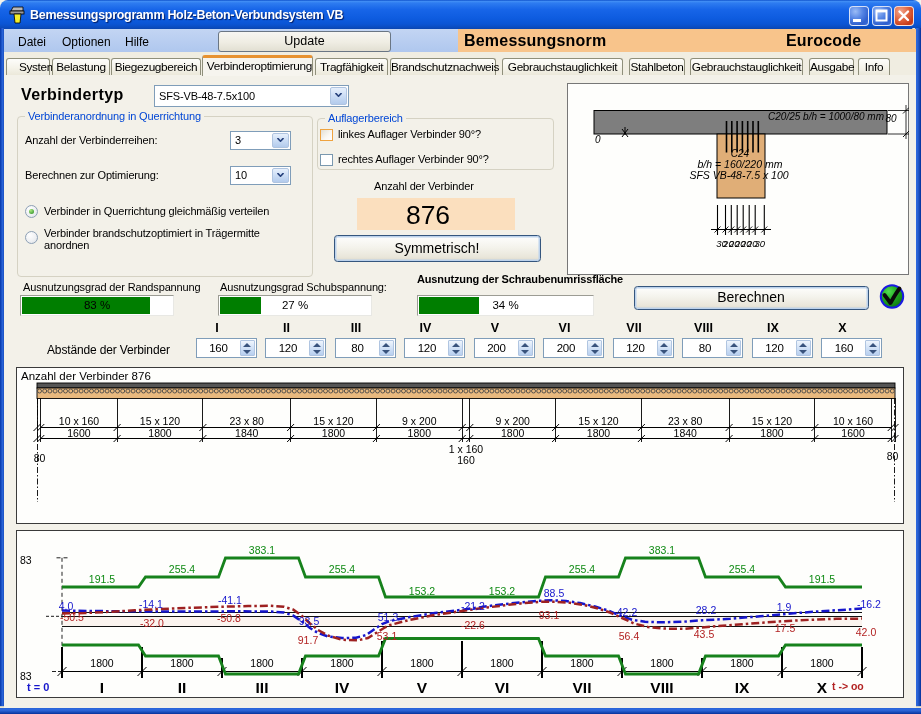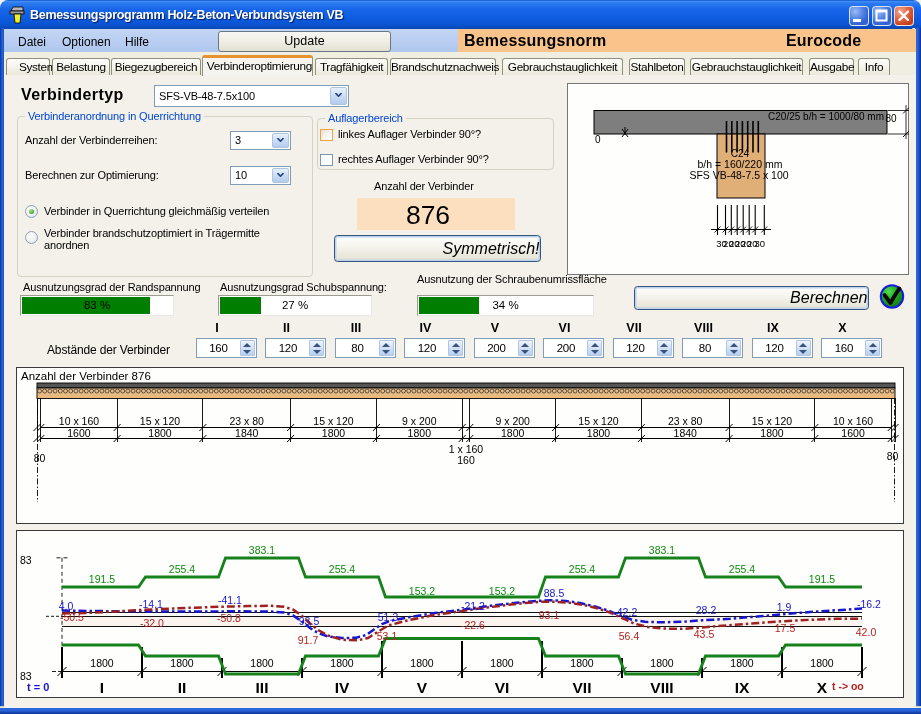--- a/index.html
+++ b/index.html
@@ -39,21 +39,21 @@
 .field{position:absolute;background:#fff;border:1px solid #7F9DB9;box-sizing:border-box;font-size:11px;letter-spacing:-0.15px;}
 .combobtn{position:absolute;right:1px;top:1px;bottom:1px;width:17px;border-radius:2px;
  background:linear-gradient(180deg,#E7F0FC,#CBDDF5 50%,#B3CBEC);border:1px solid #AFC4E0;box-sizing:border-box;}
 .chev{position:absolute;left:3.5px;top:5px;width:7px;height:4px;}
 .spinbtn{position:absolute;right:1px;width:15px;height:8.6px;border-radius:1px;
  background:linear-gradient(180deg,#EFF5FD,#CFE0F6 55%,#B8CFEF);border:1px solid #B0C5E1;box-sizing:border-box;}
 .tri-up{width:0;height:0;border-left:4px solid transparent;border-right:4px solid transparent;border-bottom:4.5px solid #39537D;position:absolute;left:2.5px;}
 .tri-dn{width:0;height:0;border-left:4px solid transparent;border-right:4px solid transparent;border-top:4.5px solid #39537D;position:absolute;left:2.5px;}
 .xpbtn{position:absolute;box-sizing:border-box;border:1px solid #35567E;border-radius:3.5px;
  background:linear-gradient(180deg,#FEFEFD,#F4F3EC 45%,#E9E6DA 85%,#DDD9C9);
- box-shadow:inset 0 0 0 1.5px #BCD2EC;font-size:16px;text-align:right;font-style:italic;}
+ box-shadow:inset 0 0 0 1.5px #BCD2EC;font-size:14px;text-align:center;}
 .radio{position:absolute;width:13px;height:13px;border-radius:50%;border:1px solid #8DA0B5;box-sizing:border-box;
  background:radial-gradient(circle at 35% 30%,#FEFEFE,#EDEFF2 60%,#D8DDE4);}
 .radiodot{position:absolute;left:3px;top:3px;width:5px;height:5px;border-radius:50%;
  background:radial-gradient(circle at 35% 30%,#A8E77F,#4AA53C 70%,#2E8225);}
 .checkbox{position:absolute;width:12.5px;height:12.5px;border:1px solid #7A98AF;background:#fff;box-sizing:border-box;}
 .pbar{position:absolute;height:21px;border:1px solid #9C9C94;border-right-color:#E8E8E4;border-bottom-color:#E8E8E4;background:#fff;box-sizing:border-box;}
 .pfill{position:absolute;left:1px;top:1px;bottom:1px;background:#007E00;}
 .ptext{position:absolute;width:100%;text-align:center;top:3px;font-size:11.5px;color:#000;}
 .panel{position:absolute;background:#FEFEFC;border:1px solid #3A3A3A;box-sizing:border-box;}
 .rom{position:absolute;font-size:12.5px;font-weight:bold;text-align:center;width:44px;}
@@ -158,21 +158,21 @@
   <div class="checkbox" style="left:320px;top:128.5px;border:1.5px solid #EFA33F;background:linear-gradient(135deg,#E3DFD4,#FAF8F3 60%,#FFFFFF);"></div>
   <div class="lbl" style="left:338px;top:128px;">linkes Auflager Verbinder 90°?</div>
   <div class="checkbox" style="left:320px;top:153.5px;"></div>
   <div class="lbl" style="left:338px;top:153px;">rechtes Auflager Verbinder 90°?</div>
   <div class="lbl" style="left:374px;top:180px;">Anzahl der Verbinder</div>
   <div class="abs" style="left:357px;top:197.5px;width:158px;height:32px;background:#FBDFBE;"></div>
   <div class="lbl" style="left:349px;top:200px;width:158px;text-align:center;font-size:26.5px;">876</div>
   <div class="xpbtn" style="left:333.5px;top:234.5px;width:207px;height:27px;line-height:25px;">Symmetrisch!</div>
 
   <div class="panel" style="left:567px;top:83px;width:342px;height:192px;border:1px solid #777;"></div>
-  <div class="abs" style="left:567px;top:83px;width:342px;height:157px;">
+  <div class="abs" style="left:567px;top:83px;width:342px;height:157px;font-style:italic;">
    <svg width="342" height="192" viewBox="0 0 342 192">
 
     <rect x="27" y="27.5" width="293" height="23.5" fill="#7E7E7E" stroke="#000" stroke-width="1"></rect>
     <text x="317" y="36.5" font-size="10" text-anchor="end" fill="#000">C20/25 b/h = 1000/80 mm</text>
 
     <line x1="321" y1="27.5" x2="344" y2="27.5" stroke="#000" stroke-width="0.8"></line>
     <line x1="321" y1="51" x2="344" y2="51" stroke="#000" stroke-width="0.8"></line>
     <line x1="339" y1="22" x2="339" y2="56" stroke="#000" stroke-width="0.8"></line>
     <line x1="336" y1="30.5" x2="342" y2="24.5" stroke="#000" stroke-width="0.9"></line>
     <line x1="336" y1="54" x2="342" y2="48" stroke="#000" stroke-width="0.9"></line>
@@ -224,21 +224,21 @@
       <text x="173.2" y="164">20</text>
           <text x="179.2" y="164">20</text>
           <text x="185.2" y="164">20</text>
       <text x="192.8" y="164">30</text>
     </g>
    </svg>
   </div>
 
   <div class="lbl" style="left:23px;top:281px;">Ausnutzungsgrad der Randspannung</div>
   <div class="lbl" style="left:220px;top:281px;">Ausnutzungsgrad Schubspannung:</div>
-  <div class="lbl" style="left:417px;top:273px;">Ausnutzung der Schraubenumrissfläche</div>
+  <div class="lbl" style="left:417px;top:273px;font-weight:bold;">Ausnutzung der Schraubenumrissfläche</div>
   <div class="pbar" style="left:20px;top:295px;width:154px;">
       <div class="pfill" style="width:128px;"></div>
       <div class="ptext">83 %</div>
     </div>
   <div class="pbar" style="left:218px;top:295px;width:154px;">
       <div class="pfill" style="width:41px;"></div>
       <div class="ptext">27 %</div>
     </div>
   <div class="pbar" style="left:417px;top:295px;width:177px;">
       <div class="pfill" style="width:60px;"></div>

